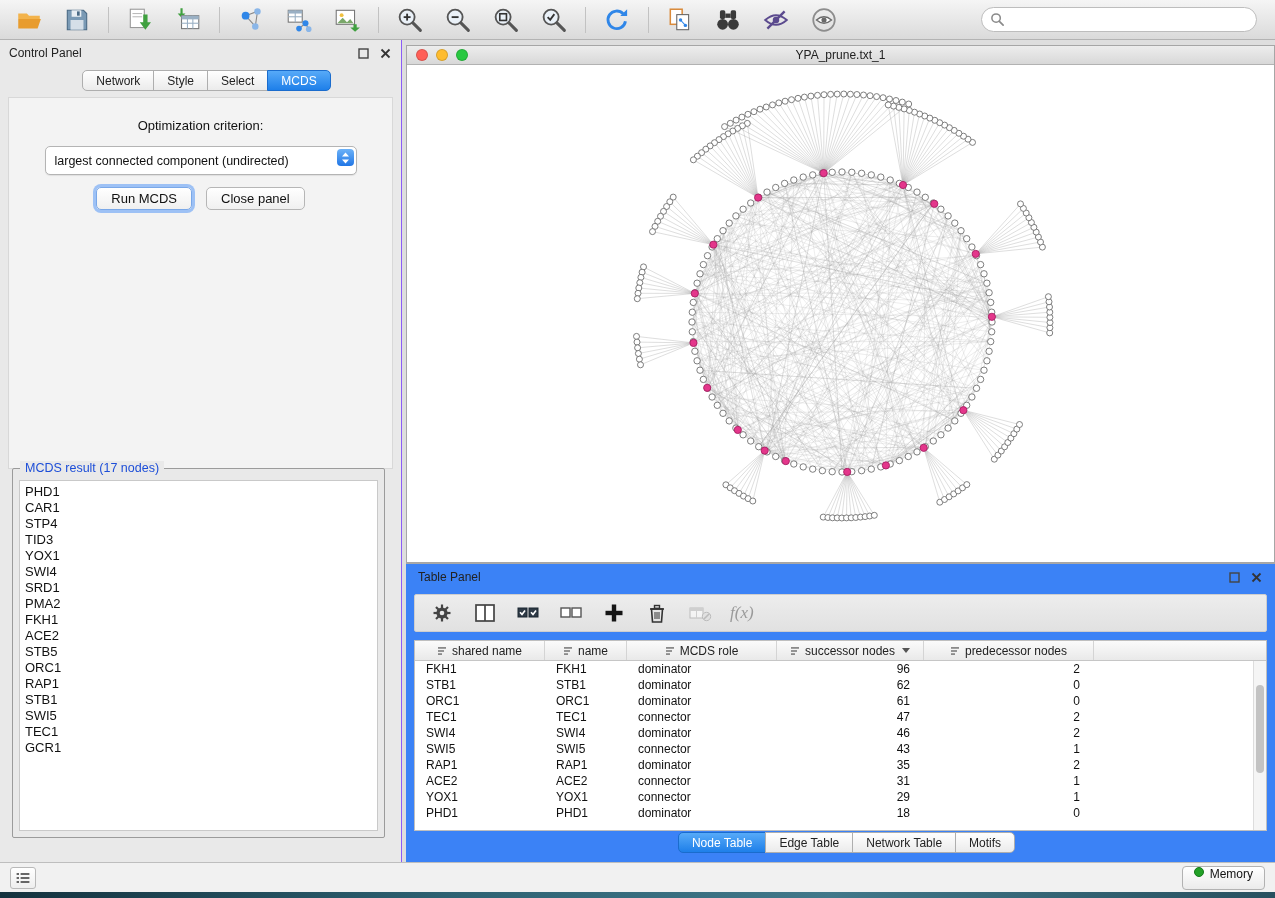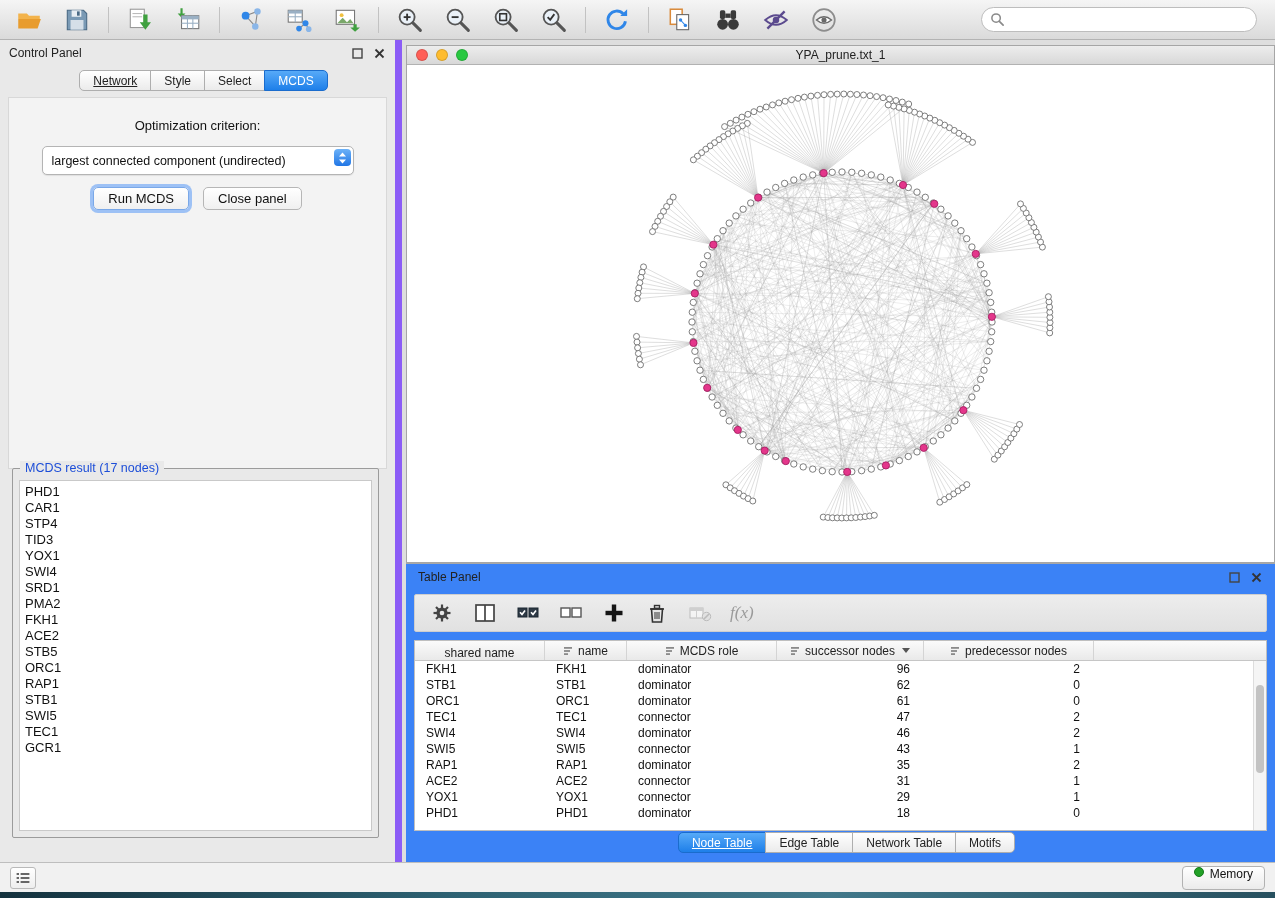--- a/index.html
+++ b/index.html
@@ -9,29 +9,29 @@
 
   
   .toolbar{position:absolute;left:0;top:0;width:1275px;height:40px;background:linear-gradient(#f5f5f5,#dadada);border-bottom:1px solid #b3b3b3;display:flex;align-items:center;padding:0 12px;gap:14px;}
   .tool-btn{width:34px;height:32px;display:flex;align-items:center;justify-content:center;border-radius:4px;}
   .tool-sep{width:1px;height:26px;background:#c2c2c2;}
   .search-wrap{margin-left:auto;position:relative;margin-right:6px;}
   .search-input{width:276px;height:25px;border:1px solid #bdbdbd;border-radius:13px;background:#fff;padding:0 10px 0 28px;font-size:12px;outline:none;color:#333;}
   .search-ic{position:absolute;left:9px;top:5px;}
 
   
-  .control-panel{position:absolute;left:0;top:40px;width:402px;height:822px;background:#e9e9e9;border-right:7px solid #8b5cf6;}
+  .control-panel{position:absolute;left:0;top:40px;width:402px;height:822px;background:#e9e9e9;border-right:1px solid #8b5cf6;}
   .cp-header{height:26px;display:flex;align-items:center;padding:0 9px;}
   .panel-title{font-size:12px;color:#222;}
   .win-btns{margin-left:auto;display:flex;gap:8px;align-items:center;}
   .win-btn{width:14px;height:14px;display:flex;align-items:center;justify-content:center;}
   .seg{display:flex;justify-content:center;}
   .cp-tabs{margin-top:4px;}
   .tab{height:21px;display:flex;align-items:center;padding:0 13px;font-size:12px;border:1px solid #aeaeae;background:linear-gradient(#ffffff,#ebebeb);margin-left:-1px;color:#222;}
-  .tab:first-child{border-radius:5px 0 0 5px;margin-left:12px;text-decoration:underline;}
+  .tab:first-child{border-radius:5px 0 0 5px;margin-left:12px;}
   .tab:last-child{border-radius:0 5px 5px 0;text-align:right;}
   .tab.active{background:linear-gradient(#57aaf8,#1e7fe9);border-color:#1a6ccd;color:#fff;}
   .cp-content{position:absolute;left:8px;right:8px;top:57px;height:372px;background:#f3f3f3;border:1px solid #d8d8d8;}
   .opt-label{margin-top:20px;text-align:center;font-size:13px;color:#111;}
   .dropdown{margin:13px auto 0;width:312px;height:29px;background:#fff;border:1px solid #b4b4b4;border-radius:5px;display:flex;align-items:center;padding-left:9px;position:relative;box-shadow:0 1px 1px rgba(0,0,0,.08);}
   .dd-text{font-size:12.5px;color:#111;}
   .dd-arrows{position:absolute;right:2px;top:2px;width:17px;height:17px;border-radius:4px;background:linear-gradient(#6cb2f8,#2176e5);display:flex;align-items:center;justify-content:center;}
   .btn-row{margin-top:12px;display:flex;justify-content:center;gap:14px;}
   .btn{height:23px;padding:0 14px;font-family:"Liberation Sans",sans-serif;font-size:13px;color:#111;background:linear-gradient(#ffffff,#f0f0f0);border:1px solid #b6b6b6;border-radius:5px;}
   .btn.focus{box-shadow:0 0 0 3px rgba(72,144,248,.5);border-color:#7aa8e8;}
@@ -56,21 +56,21 @@
   .table-panel{position:absolute;left:0;top:523px;width:869px;height:299px;background:#3b82f6;border-top:1px solid #a8a8a8;}
   .tp-header{height:26px;display:flex;align-items:center;padding:0 12px;}
   .tp-toolbar{position:absolute;left:8px;right:8px;top:30px;height:38px;background:linear-gradient(#ededed,#e1e1e1);border:1px solid #cecece;border-radius:2px;display:flex;align-items:center;gap:17px;padding:0 14px;}
   .tt-btn{width:26px;height:26px;display:flex;align-items:center;justify-content:center;}
   .tt-btn.disabled{opacity:.55;}
   .fx{font-family:"Liberation Serif",serif;font-style:italic;font-size:17px;color:#9a9a9a;}
   .table-wrap{position:absolute;left:8px;right:8px;top:76px;bottom:31px;background:#fff;border:1px solid #bfbfbf;overflow:hidden;}
   .thead{display:flex;height:20px;background:linear-gradient(#fbfbfb,#e9e9e9);border-bottom:1px solid #c6c6c6;}
   .th{display:flex;align-items:center;justify-content:center;gap:5px;border-right:1px solid #d4d4d4;font-size:12px;color:#222;}
   .th.fill{flex:1;border-right:none;}
-  .c0{width:130px;flex-direction:column;}.c1{width:82px;}.c2{width:150px;}.c3{width:147px;}.c4{width:170px;}
+  .c0{width:130px;}.c1{width:82px;}.c2{width:150px;}.c3{width:147px;}.c4{width:170px;}
   .chev{width:0;height:0;border-left:4px solid transparent;border-right:4px solid transparent;border-top:5px solid #555;margin-left:2px;}
   .tbody{position:relative;}
   .trow{display:flex;height:16px;align-items:center;font-size:12px;color:#111;}
   .tcell{overflow:hidden;white-space:nowrap;}
   .tcell.c0,.tcell.c1,.tcell.c2{padding-left:11px;text-align:left;}
   .tcell.c3,.tcell.c4{padding-right:14px;text-align:right;}
   .vscroll{position:absolute;right:0;top:20px;bottom:0;width:13px;background:#f5f5f5;border-left:1px solid #ddd;}
   .thumb{position:absolute;left:2px;right:2px;top:24px;height:88px;background:#c3c3c3;border-radius:6px;}
   .tp-tabs{position:absolute;left:0;right:0;top:268px;}
 

